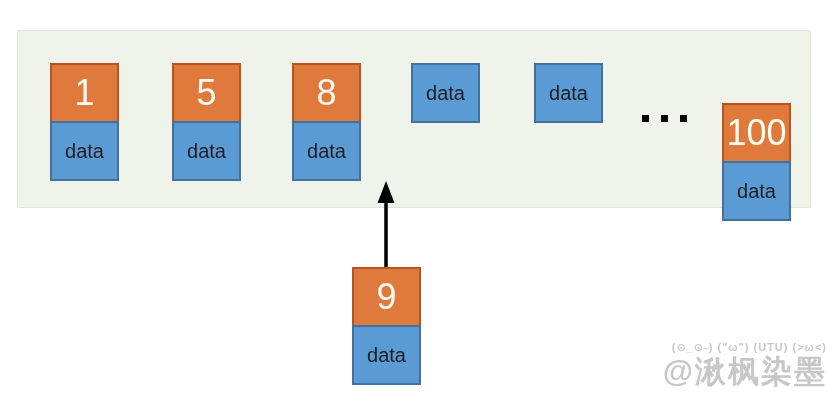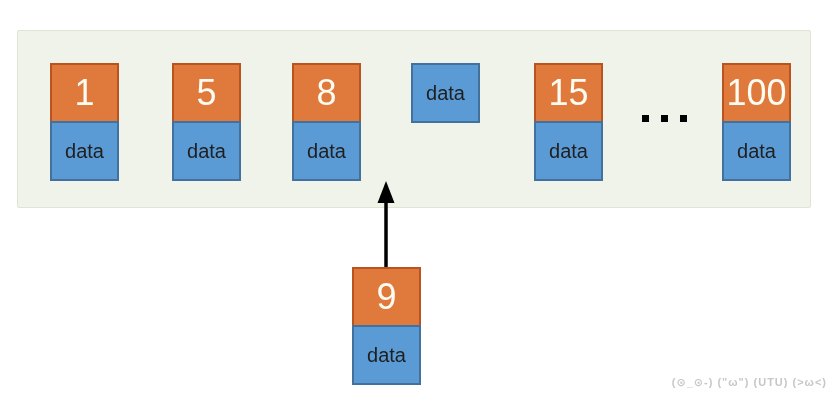--- a/index.html
+++ b/index.html
@@ -123,35 +123,35 @@
     <div class="data">data</div>
   </div>
       <div class="node" style="left: 274px;">
     <div class="key">8</div>
     <div class="data">data</div>
   </div>
       <div class="node" style="left: 393px;">
     <div class="data">data</div>
   </div>
       <div class="node" style="left: 516px;">
-    <div class="key">15</div>
     <div class="data">data</div>
   </div>
-      <div class="node" style="left: 704px;">
+      <div class="node" style="left: 704px; margin-top: 40px;">
     <div class="key">100</div>
     <div class="data">data</div>
   </div>
     </div>
 
   <svg class="arrow-svg" width="24" height="88" viewBox="0 0 24 88" aria-hidden="true">
     <line x1="12" y1="18" x2="12" y2="87" stroke="var(--arrow, #000)" stroke-width="3.5"></line>
     <polygon points="12,0 3.5,22 20.5,22" fill="var(--arrow, #000)"></polygon>
   </svg>
 
   <div class="watermark">
     <div class="kaomoji">(⊙_⊙-) ("ω") (UTU) (&gt;ω&lt;)</div>
+    <div class="signature">@湫枫染墨</div>
   </div>
 
 <div class="node" id="insertNode">
     <div class="key">9</div>
     <div class="data">data</div>
   </div>
   </div>
 
 </body></html>

